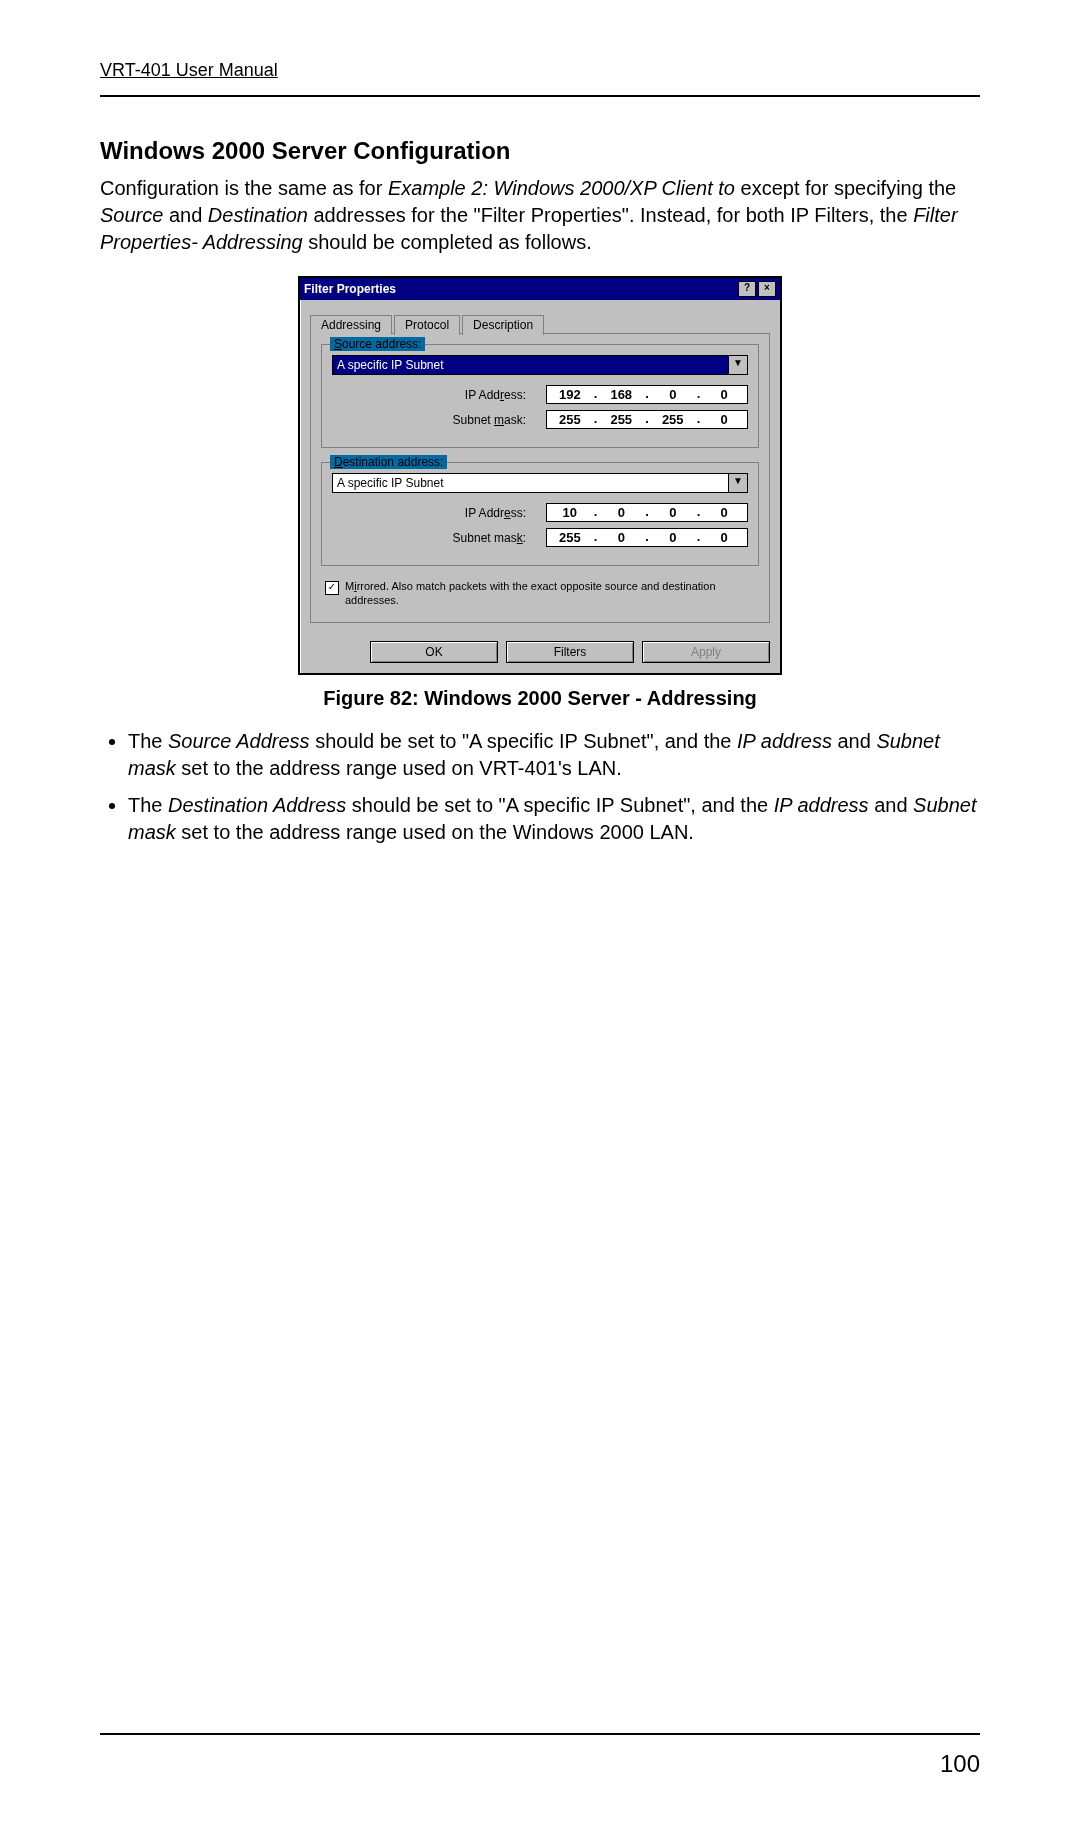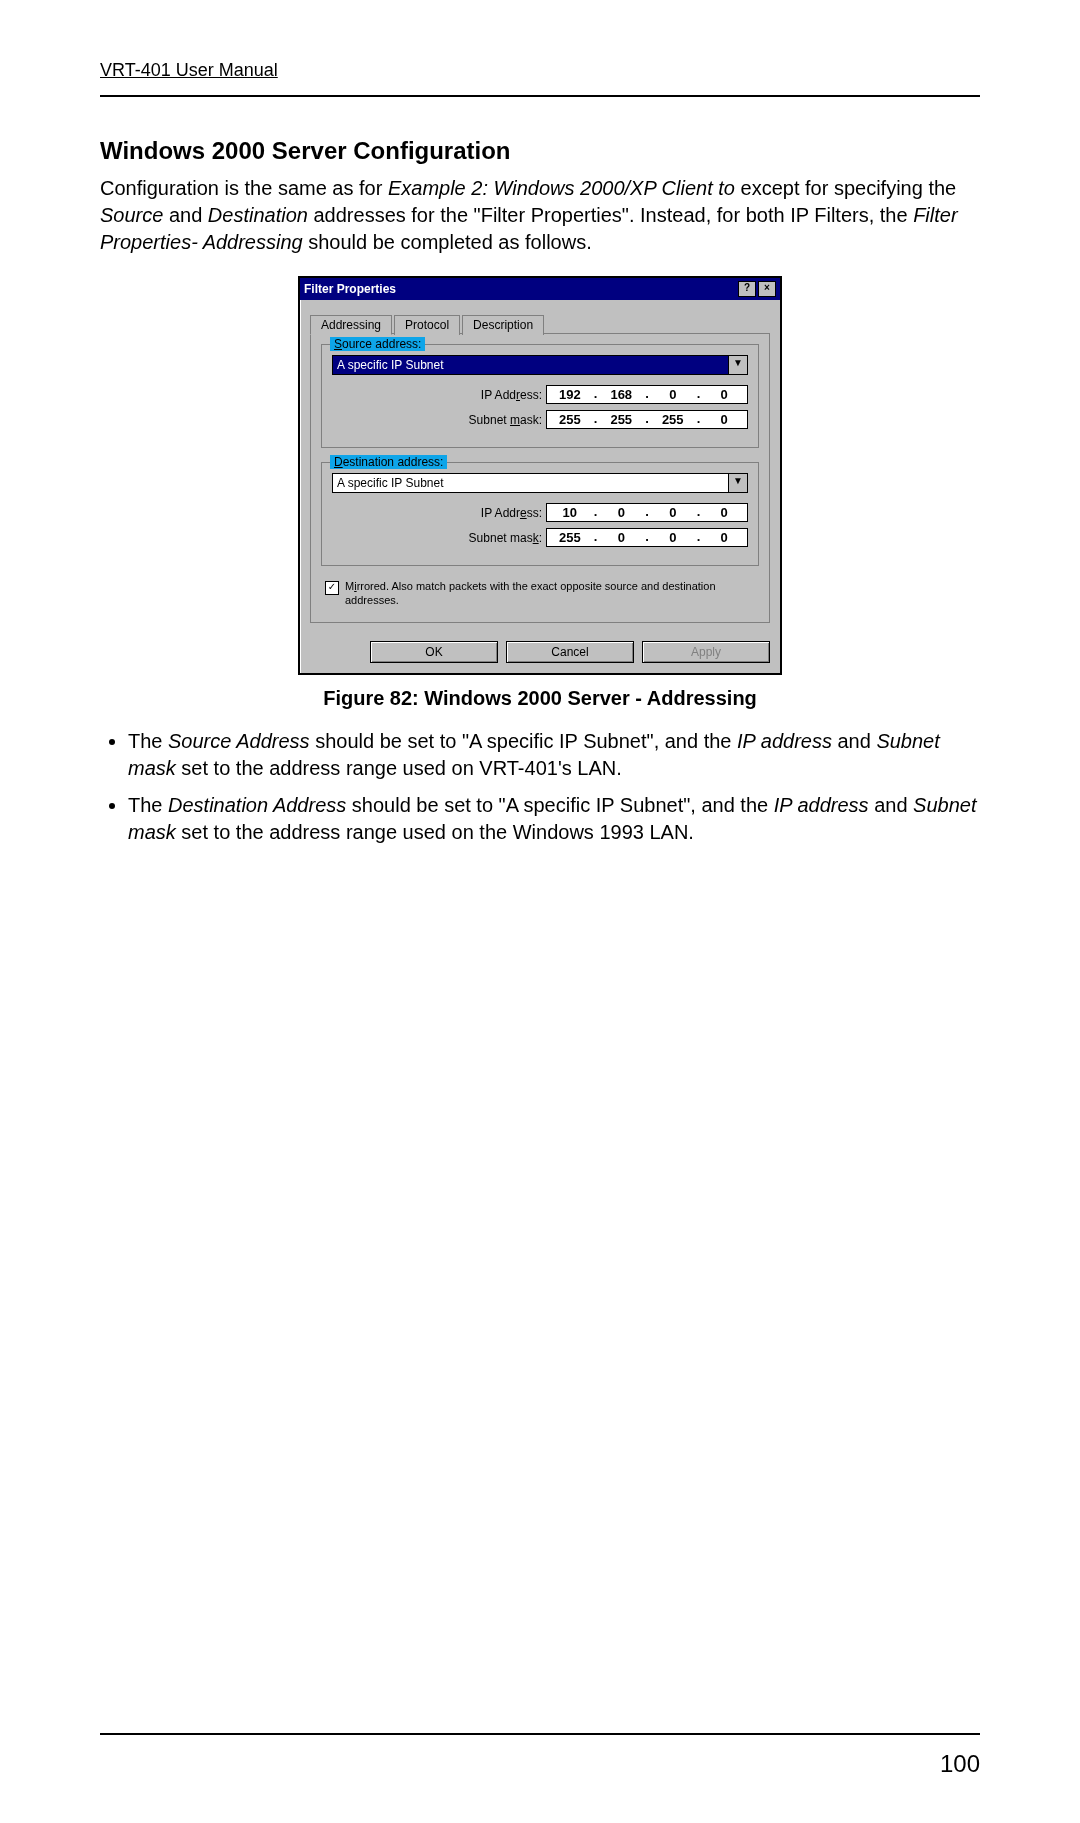--- a/index.html
+++ b/index.html
@@ -127,21 +127,21 @@
   }
   .groupbox {
     border: 1px solid #808080;
     padding: 10px 10px 12px 10px;
     margin-bottom: 14px;
     position: relative;
   }
   .groupbox-legend {
     position: absolute;
     top: -8px; left: 8px;
-    background: #0ea5e9;
+    background: #0369a1;
     padding: 0 4px;
     font-size: 12px;
   }
   .dropdown {
     display: flex;
     width: 100%;
     margin-bottom: 10px;
   }
   .dropdown-field {
     flex: 1;
@@ -167,21 +167,21 @@
     line-height: 14px;
   }
   .form-row {
     display: flex;
     align-items: center;
     justify-content: flex-end;
     margin-bottom: 6px;
   }
   .form-label {
     font-size: 12px;
-    margin-right: 4px;
+    margin-right: 20px;
     min-width: 90px;
     text-align: right;
   }
   .underline-char { text-decoration: underline; }
   .ip-box {
     display: flex;
     background: #fff;
     border: 1px solid #000;
     width: 200px;
   }
@@ -330,32 +330,32 @@
 
           <div class="checkbox-row">
             <div class="chk">✓</div>
             <div class="chk-label"><span>M</span><span class="underline-char">i</span><span>rrored. Also match packets with the exact opposite source and destination addresses.</span></div>
           </div>
 
         </div>
       </div>
       <div class="button-row">
         <div class="btn">OK</div>
-        <div class="btn">Cancel</div>
+        <div class="btn">Filters</div>
         <div class="btn disabled">Apply</div>
       </div>
     </div>
   </div>
 
   <div class="figure-caption">Figure 82: Windows 2000 Server - Addressing</div>
 
   <ul class="bullets">
     <li>
       <span>The </span><span class="italic">Source Address</span><span> should be set to "A specific IP Subnet", and the </span><span class="italic">IP address</span><span> and </span><span class="italic">Subnet mask</span><span> set to the address range used on VRT-401's LAN.</span>
     </li>
     <li>
-      <span>The </span><span class="italic">Destination Address</span><span> should be set to "A specific IP Subnet", and the </span><span class="italic">IP address</span><span> and </span><span class="italic">Subnet mask</span><span> set to the address range used on the Windows 1993 LAN.</span>
+      <span>The </span><span class="italic">Destination Address</span><span> should be set to "A specific IP Subnet", and the </span><span class="italic">IP address</span><span> and </span><span class="italic">Subnet mask</span><span> set to the address range used on the Windows 2000 LAN.</span>
     </li>
   </ul>
 
   <hr class="hr-bottom">
   <div class="page-number">100</div>
 </div>
 
 </body></html>

